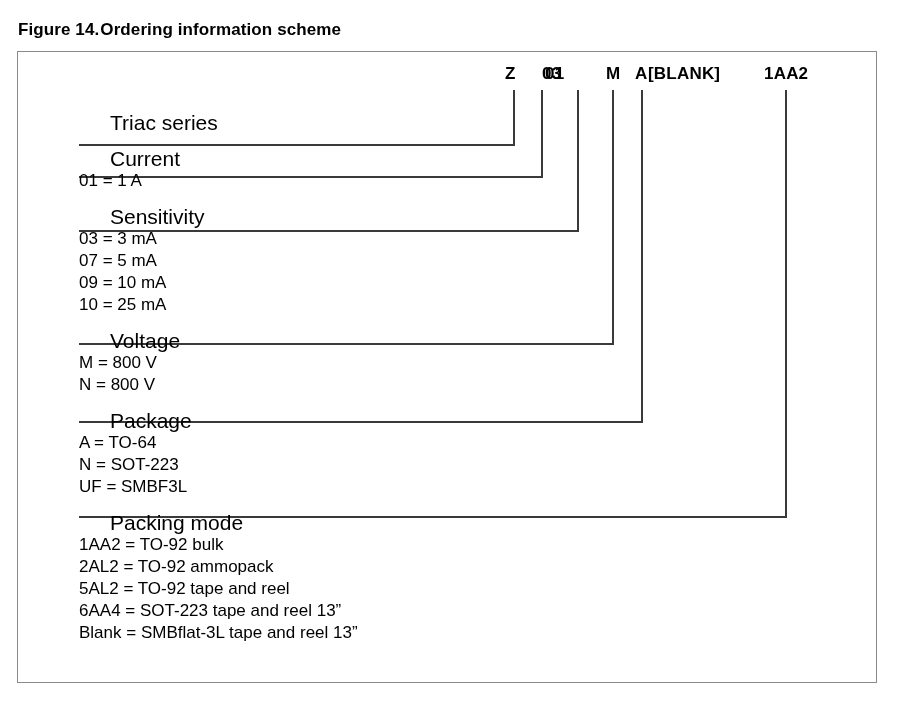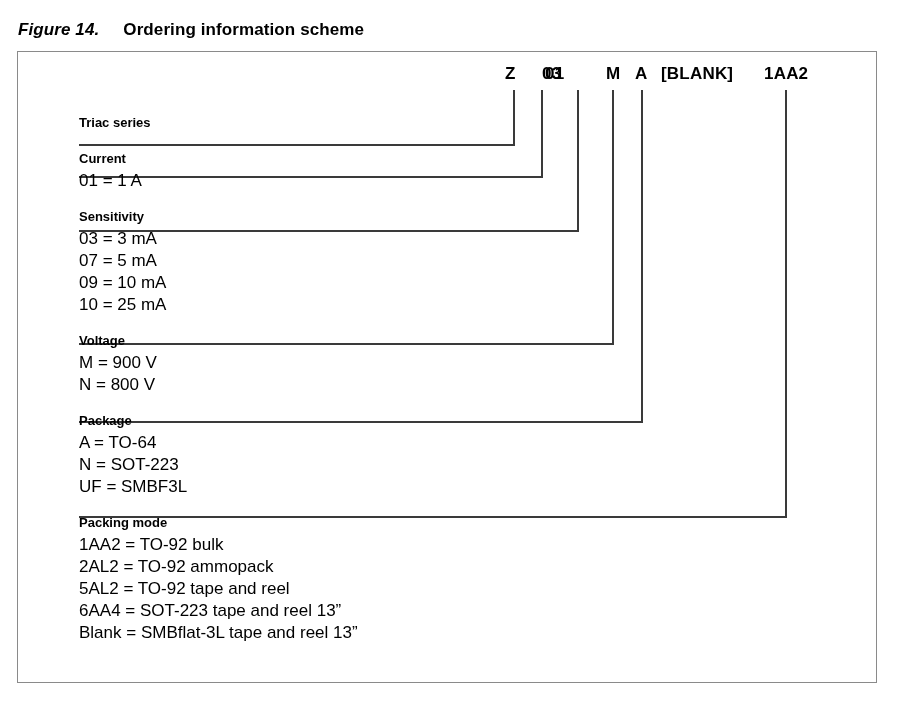--- a/index.html
+++ b/index.html
@@ -20,21 +20,21 @@
   
   .fig-caption {
     position: absolute;
     left: 18px;
     top: 20px;
     font-size: 17px;
     font-weight: bold;
     letter-spacing: 0.1px;
     white-space: nowrap;
   }
-  .fig-caption .fig-num { margin-right: 24px; font-style: italic; }
+  .fig-caption .fig-num { margin-right: 1px; }
 
   
   .frame {
     position: absolute;
     left: 17px;
     top: 51px;
     width: 860px;
     height: 632px;
     border: 1px solid #8a8a8a;
     box-sizing: border-box;
@@ -76,25 +76,26 @@
 
   
   .labels {
     position: absolute;
     left: 61px;
     top: 60px;
     width: 700px;
   }
   .group { position: relative; }
   .group-title {
-    font-size: 13px;
-    font-weight: bold;
+    font-size: 21px;
+    font-weight: normal;
     line-height: 22px;
     white-space: nowrap;
     display: inline-block;
+    margin-left: 31px;
   }
   .opt {
     font-size: 17px;
     line-height: 22px;
     white-space: nowrap;
   }
   .spacer { height: 14px; }
 </style>
 </head>
 <body>
@@ -104,21 +105,21 @@
 </div>
 
 <div class="frame">
 
   <div class="code-row">
     <span class="code" style="left:487px;">Z</span>
     <span class="code" style="left:527px;">01</span>
     <span class="code" style="left:524px;">03</span>
     <span class="code" style="left:588px;">M</span>
     <span class="code" style="left:617px;">A</span>
-    <span class="code" style="left:643px;">[BLANK]</span>
+    <span class="code" style="left:630px;">[BLANK]</span>
     <span class="code" style="left:746px;">1AA2</span>
   </div>
 
   <div class="wires">
 
     <div class="wire v" style="left:495px; top:38px;  height:56px;"></div>
     <div class="wire h" style="left:61px;  top:92px;  width:436px;"></div>
 
     <div class="wire v" style="left:523px; top:38px;  height:88px;"></div>
     <div class="wire h" style="left:61px;  top:124px; width:464px;"></div>
@@ -154,21 +155,21 @@
       <div class="group-title">Sensitivity</div>
       <div class="opt">03 = 3 mA</div>
       <div class="opt">07 = 5 mA</div>
       <div class="opt">09 = 10 mA</div>
       <div class="opt">10 = 25 mA</div>
     </div>
     <div class="spacer"></div>
 
     <div class="group">
       <div class="group-title">Voltage</div>
-      <div class="opt">M = 900 V</div>
+      <div class="opt">M = 800 V</div>
       <div class="opt">N = 800 V</div>
     </div>
     <div class="spacer"></div>
 
     <div class="group">
       <div class="group-title">Package</div>
       <div class="opt">A = TO-64</div>
       <div class="opt">N = SOT-223</div>
       <div class="opt">UF = SMBF3L</div>
     </div>

